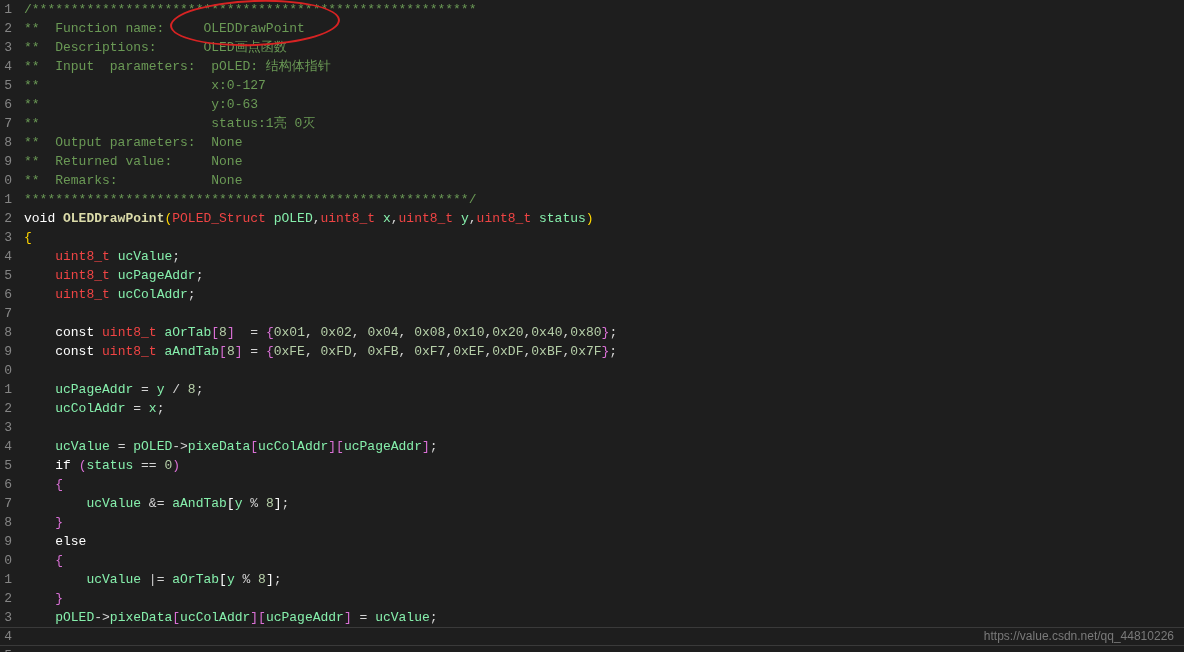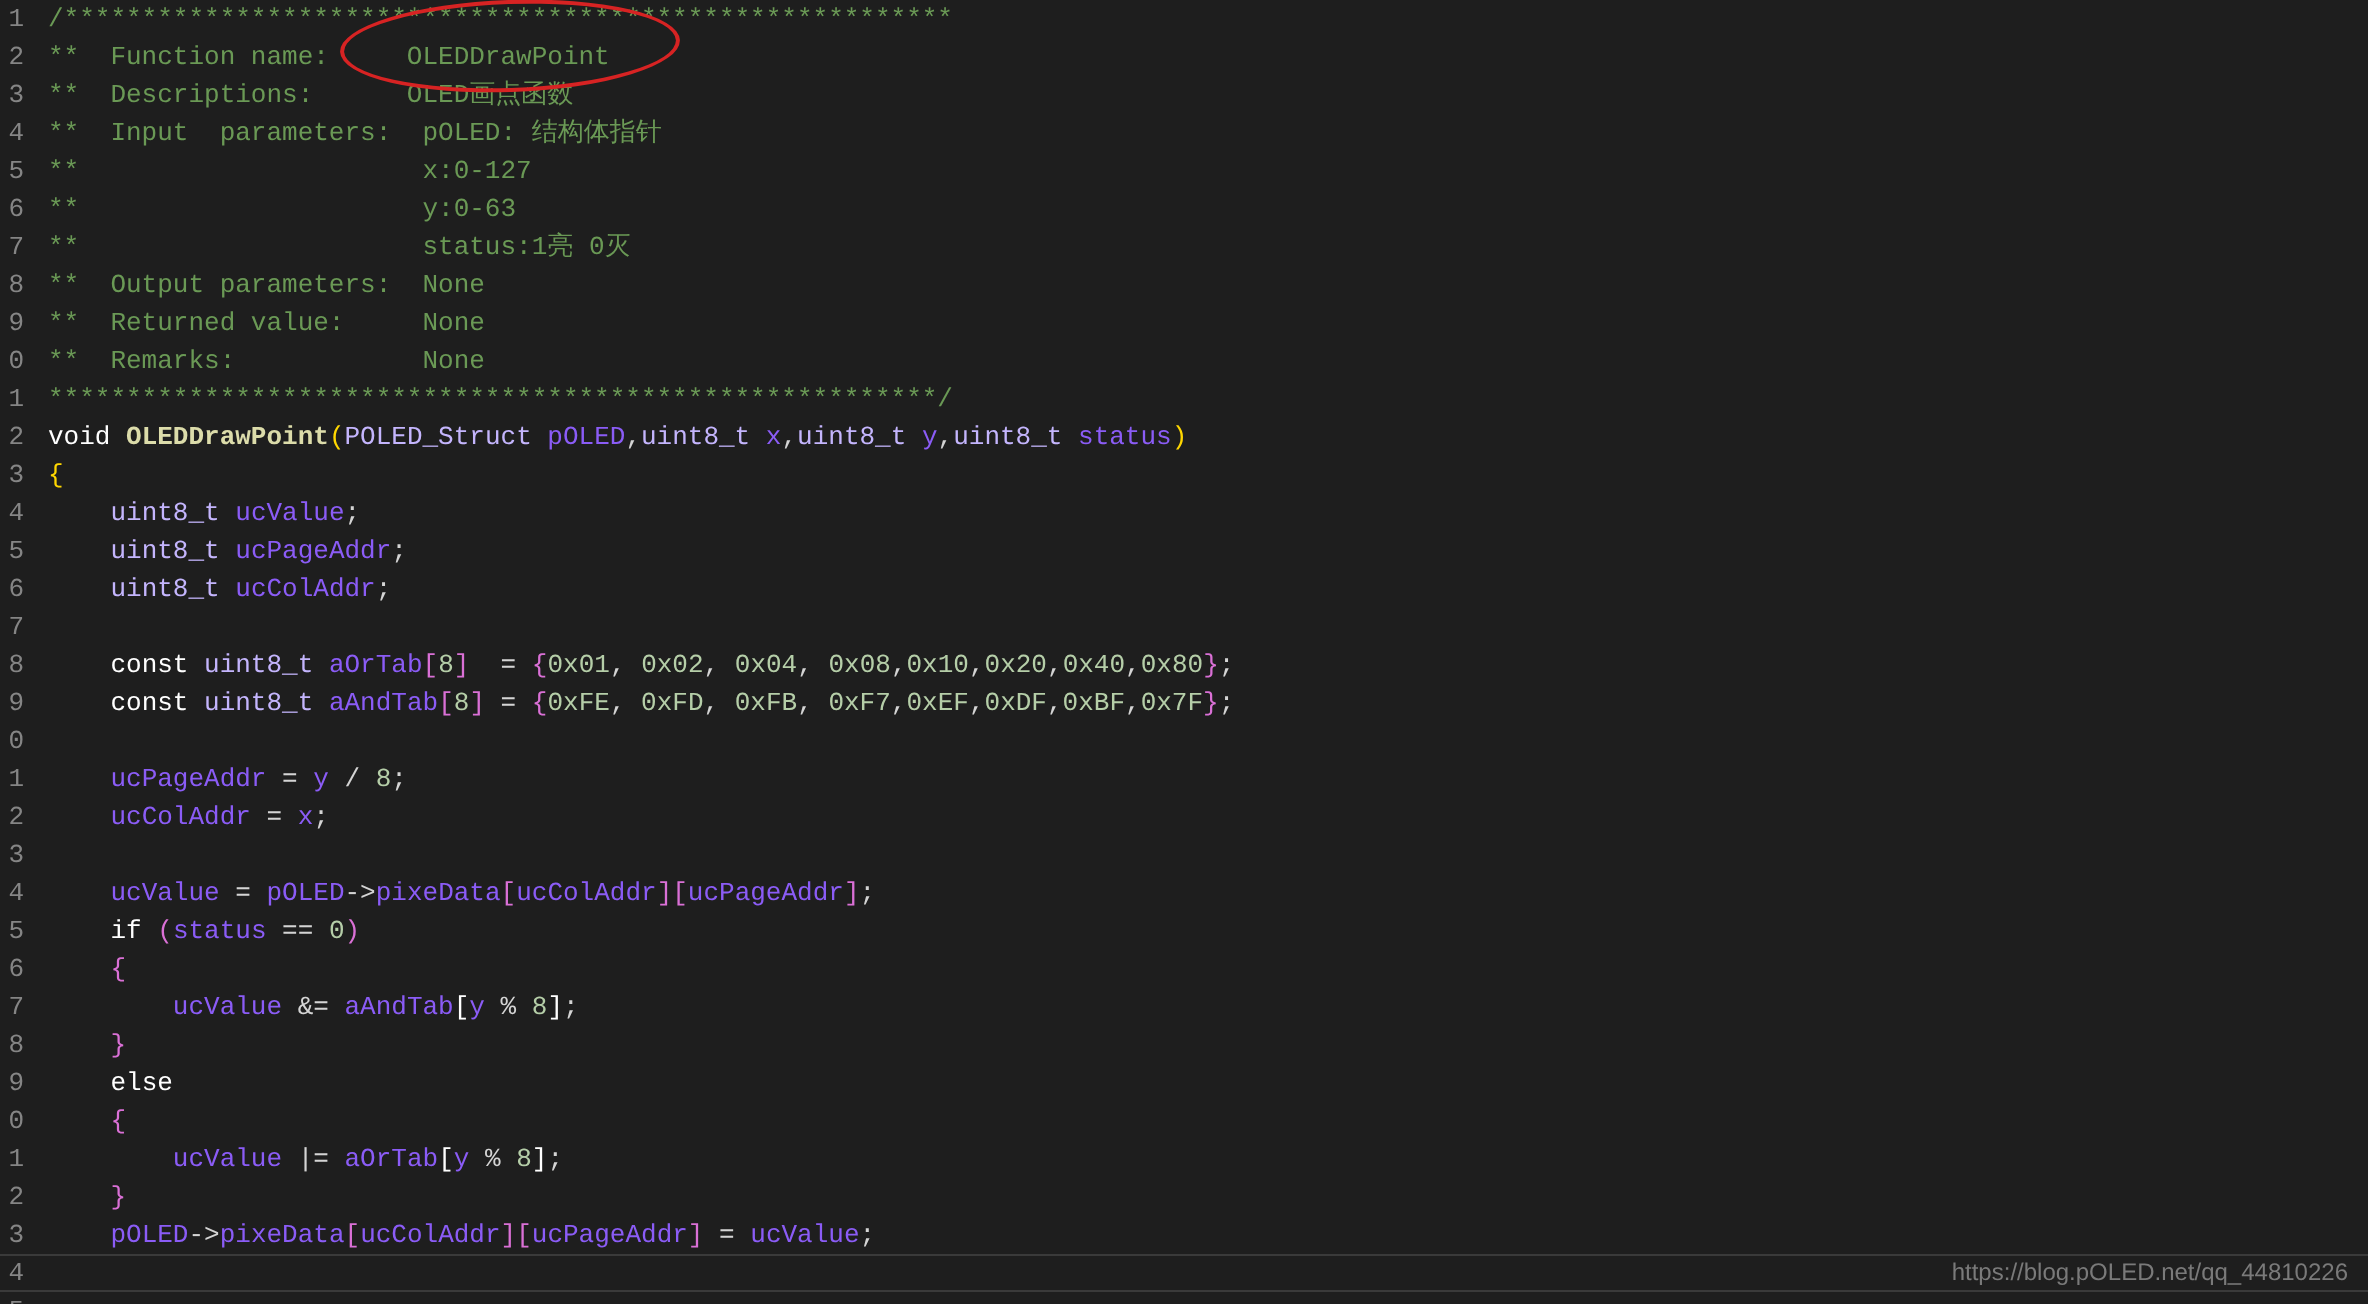--- a/index.html
+++ b/index.html
@@ -29,23 +29,23 @@
   .gutter div {
     height: 19px;
   }
   .code {
     padding-left: 8px;
     white-space: pre;
   }
   .line { height: 19px; }
   .c-comment { color: #6a9955; }
   .c-keyword { color: #ffffff; }
-  .c-type { color: #c4b5fd; }
+  .c-type { color: #ef4444; }
   .c-func { color: #dcdcaa; font-weight: bold; }
-  .c-param { color: #8b5cf6; }
+  .c-param { color: #86efac; }
   .c-num { color: #b5cea8; }
   .c-op { color: #d4d4d4; }
   .c-yellow { color: #ffd700; }
   .c-purple { color: #da70d6; }
   .highlight-border {
     position: absolute;
     border: 2px solid #d72323;
     border-radius: 50%;
     width: 170px;
     height: 46px;
@@ -112,13 +112,13 @@
       <div>2</div>
       <div>3</div>
       <div>4</div>
       <div>5</div>
     </div>
   <div class="code" id="code"><div class="line"><span class="c-comment">/*********************************************************</span></div><div class="line"><span class="c-comment">**  Function name:     OLEDDrawPoint</span></div><div class="line"><span class="c-comment">**  Descriptions:      OLED画点函数</span></div><div class="line"><span class="c-comment">**  Input  parameters:  pOLED: 结构体指针</span></div><div class="line"><span class="c-comment">**                      x:0-127</span></div><div class="line"><span class="c-comment">**                      y:0-63</span></div><div class="line"><span class="c-comment">**                      status:1亮 0灭</span></div><div class="line"><span class="c-comment">**  Output parameters:  None</span></div><div class="line"><span class="c-comment">**  Returned value:     None</span></div><div class="line"><span class="c-comment">**  Remarks:            None</span></div><div class="line"><span class="c-comment">*********************************************************/</span></div><div class="line"><span class="c-keyword">void </span><span class="c-func">OLEDDrawPoint</span><span class="c-yellow">(</span><span class="c-type">POLED_Struct </span><span class="c-param">pOLED</span><span class="c-op">,</span><span class="c-type">uint8_t </span><span class="c-param">x</span><span class="c-op">,</span><span class="c-type">uint8_t </span><span class="c-param">y</span><span class="c-op">,</span><span class="c-type">uint8_t </span><span class="c-param">status</span><span class="c-yellow">)</span></div><div class="line"><span class="c-yellow">{</span></div><div class="line"><span class="c-op">    </span><span class="c-type">uint8_t </span><span class="c-param">ucValue</span><span class="c-op">;</span></div><div class="line"><span class="c-op">    </span><span class="c-type">uint8_t </span><span class="c-param">ucPageAddr</span><span class="c-op">;</span></div><div class="line"><span class="c-op">    </span><span class="c-type">uint8_t </span><span class="c-param">ucColAddr</span><span class="c-op">;</span></div><div class="line"><span class="c-op"></span></div><div class="line"><span class="c-op">    </span><span class="c-keyword">const </span><span class="c-type">uint8_t </span><span class="c-param">aOrTab</span><span class="c-purple">[</span><span class="c-num">8</span><span class="c-purple">]</span><span class="c-op">  = </span><span class="c-purple">{</span><span class="c-num">0x01</span><span class="c-op">, </span><span class="c-num">0x02</span><span class="c-op">, </span><span class="c-num">0x04</span><span class="c-op">, </span><span class="c-num">0x08</span><span class="c-op">,</span><span class="c-num">0x10</span><span class="c-op">,</span><span class="c-num">0x20</span><span class="c-op">,</span><span class="c-num">0x40</span><span class="c-op">,</span><span class="c-num">0x80</span><span class="c-purple">}</span><span class="c-op">;</span></div><div class="line"><span class="c-op">    </span><span class="c-keyword">const </span><span class="c-type">uint8_t </span><span class="c-param">aAndTab</span><span class="c-purple">[</span><span class="c-num">8</span><span class="c-purple">]</span><span class="c-op"> = </span><span class="c-purple">{</span><span class="c-num">0xFE</span><span class="c-op">, </span><span class="c-num">0xFD</span><span class="c-op">, </span><span class="c-num">0xFB</span><span class="c-op">, </span><span class="c-num">0xF7</span><span class="c-op">,</span><span class="c-num">0xEF</span><span class="c-op">,</span><span class="c-num">0xDF</span><span class="c-op">,</span><span class="c-num">0xBF</span><span class="c-op">,</span><span class="c-num">0x7F</span><span class="c-purple">}</span><span class="c-op">;</span></div><div class="line"><span class="c-op"></span></div><div class="line"><span class="c-op">    </span><span class="c-param">ucPageAddr</span><span class="c-op"> = </span><span class="c-param">y</span><span class="c-op"> / </span><span class="c-num">8</span><span class="c-op">;</span></div><div class="line"><span class="c-op">    </span><span class="c-param">ucColAddr</span><span class="c-op"> = </span><span class="c-param">x</span><span class="c-op">;</span></div><div class="line"><span class="c-op"></span></div><div class="line"><span class="c-op">    </span><span class="c-param">ucValue</span><span class="c-op"> = </span><span class="c-param">pOLED</span><span class="c-op">-&gt;</span><span class="c-param">pixeData</span><span class="c-purple">[</span><span class="c-param">ucColAddr</span><span class="c-purple">][</span><span class="c-param">ucPageAddr</span><span class="c-purple">]</span><span class="c-op">;</span></div><div class="line"><span class="c-op">    </span><span class="c-keyword">if </span><span class="c-purple">(</span><span class="c-param">status</span><span class="c-op"> == </span><span class="c-num">0</span><span class="c-purple">)</span></div><div class="line"><span class="c-op">    </span><span class="c-purple">{</span></div><div class="line"><span class="c-op">        </span><span class="c-param">ucValue</span><span class="c-op"> &amp;= </span><span class="c-param">aAndTab</span><span class="c-keyword">[</span><span class="c-param">y</span><span class="c-op"> % </span><span class="c-num">8</span><span class="c-keyword">]</span><span class="c-op">;</span></div><div class="line"><span class="c-op">    </span><span class="c-purple">}</span></div><div class="line"><span class="c-op">    </span><span class="c-keyword">else</span></div><div class="line"><span class="c-op">    </span><span class="c-purple">{</span></div><div class="line"><span class="c-op">        </span><span class="c-param">ucValue</span><span class="c-op"> |= </span><span class="c-param">aOrTab</span><span class="c-keyword">[</span><span class="c-param">y</span><span class="c-op"> % </span><span class="c-num">8</span><span class="c-keyword">]</span><span class="c-op">;</span></div><div class="line"><span class="c-op">    </span><span class="c-purple">}</span></div><div class="line"><span class="c-op">    </span><span class="c-param">pOLED</span><span class="c-op">-&gt;</span><span class="c-param">pixeData</span><span class="c-purple">[</span><span class="c-param">ucColAddr</span><span class="c-purple">][</span><span class="c-param">ucPageAddr</span><span class="c-purple">]</span><span class="c-op"> = </span><span class="c-param">ucValue</span><span class="c-op">;</span></div><div class="line"><span class="c-op"></span></div><div class="line"><span class="c-op"></span></div></div>
 </div>
 
 <div class="highlight-border"></div>
 <div class="active-line"></div>
-<div class="watermark">https://blog.pOLED.net/qq_44810226</div>
+<div class="watermark">https://value.csdn.net/qq_44810226</div>
 
 </body></html>

